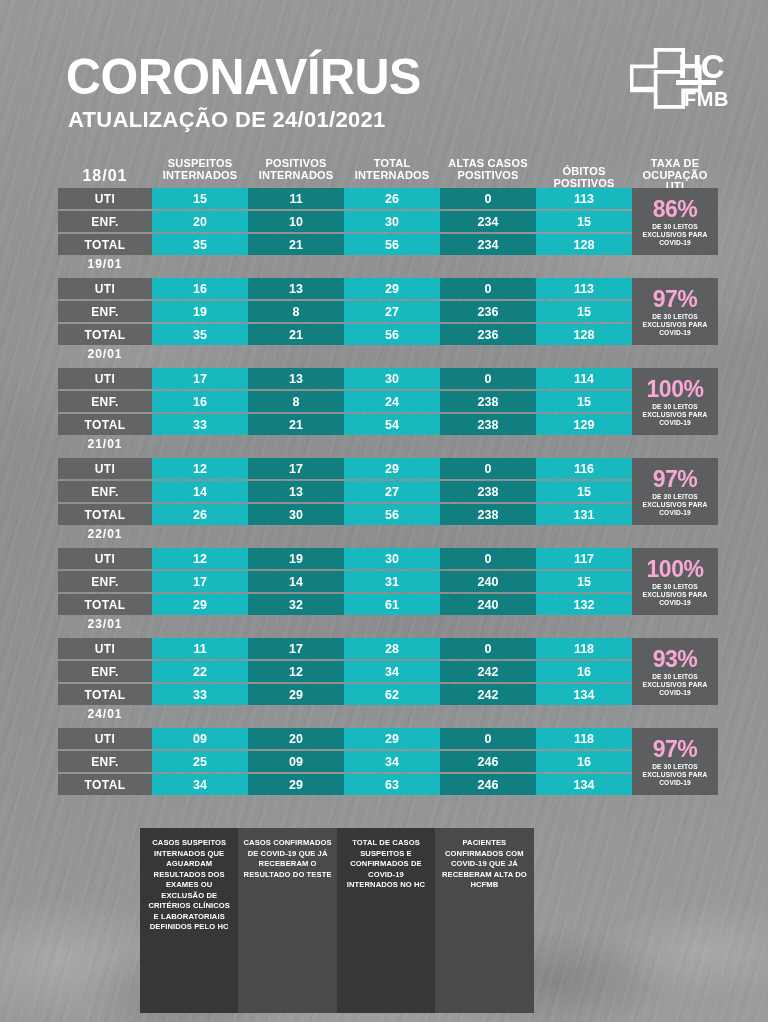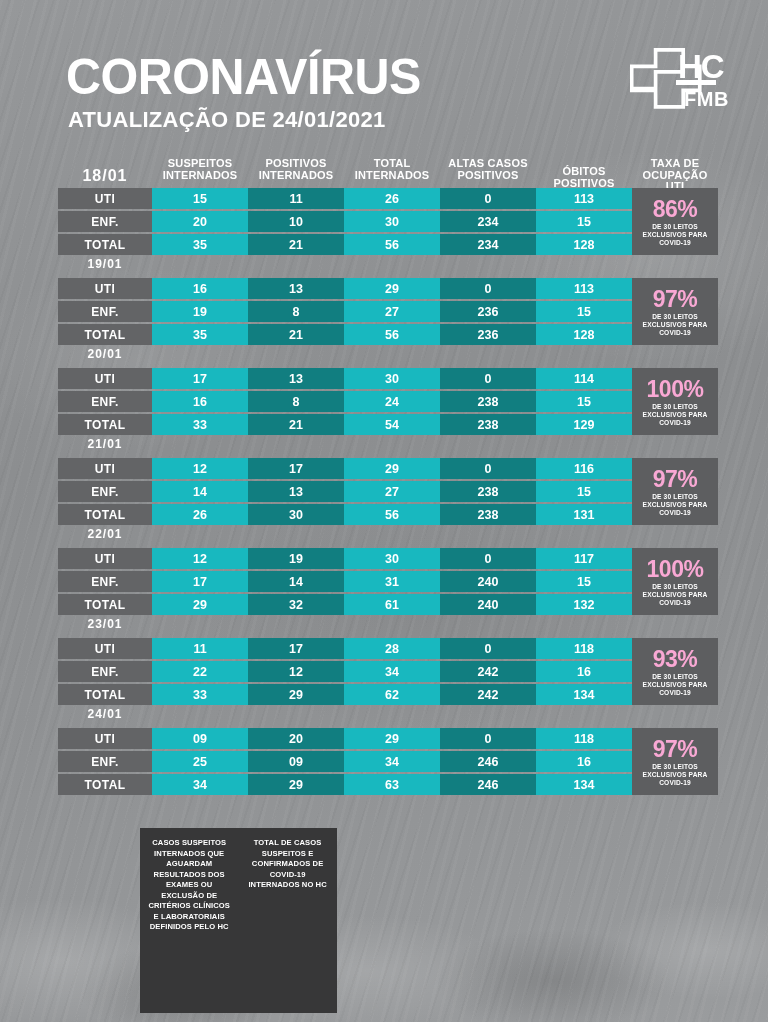--- a/index.html
+++ b/index.html
@@ -530,17 +530,19 @@
               <div>DE 30 LEITOS</div>
               <div>EXCLUSIVOS PARA</div>
               <div>COVID-19</div>
             </div>
           </div>
         </div>
       </div>
 
     <div class="legend">
       <div class="legend-box odd">CASOS SUSPEITOS INTERNADOS QUE AGUARDAM RESULTADOS DOS EXAMES OU EXCLUSÃO DE CRITÉRIOS CLÍNICOS E LABORATORIAIS DEFINIDOS PELO HC</div>
+      <div class="legend-box even">CASOS CONFIRMADOS DE COVID-19 QUE JÁ RECEBERAM O RESULTADO DO TESTE</div>
       <div class="legend-box odd">TOTAL DE CASOS SUSPEITOS E CONFIRMADOS DE COVID-19 INTERNADOS NO HC</div>
+      <div class="legend-box even">PACIENTES CONFIRMADOS COM COVID-19 QUE JÁ RECEBERAM ALTA DO HCFMB</div>
     </div>
 
   </div>
 </div>
 
 </body></html>

